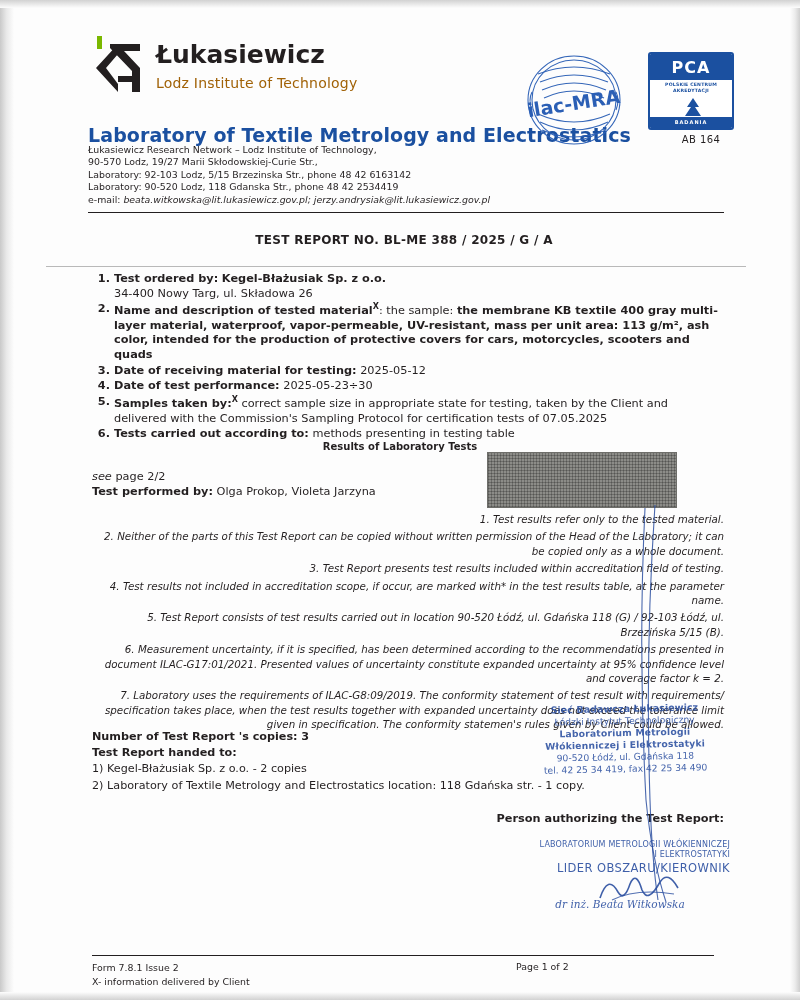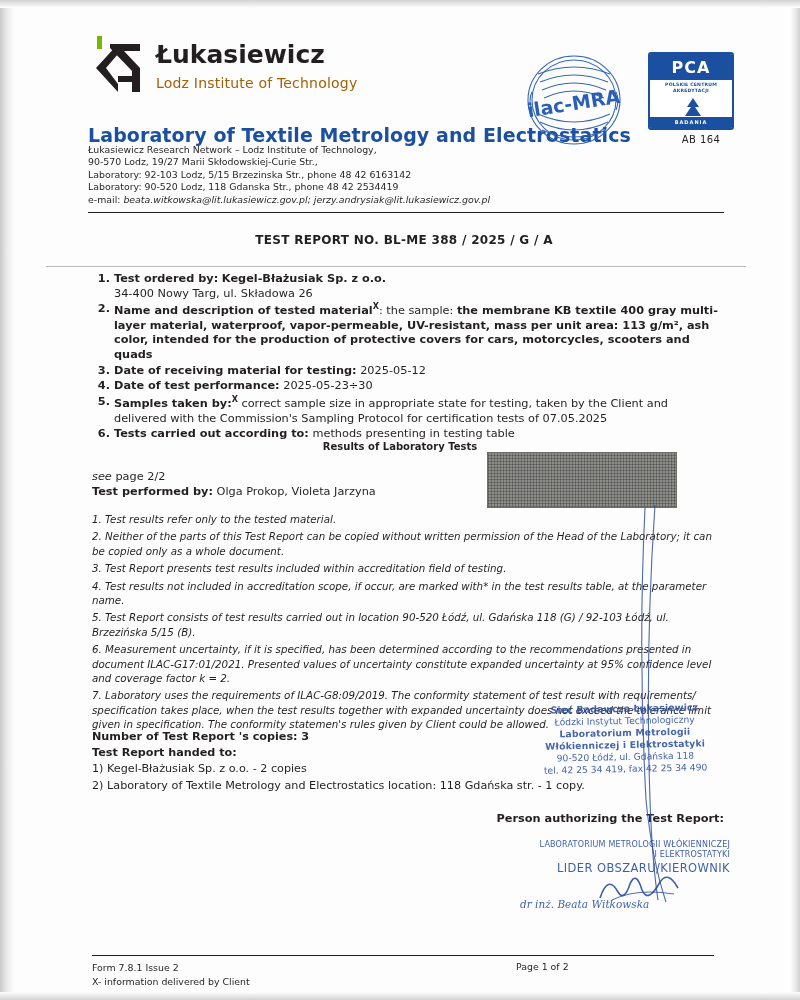--- a/index.html
+++ b/index.html
@@ -144,21 +144,21 @@
       repeating-linear-gradient(0deg, rgba(0,0,0,0.22) 0 1px, rgba(255,255,255,0) 1px 3px),
       repeating-linear-gradient(90deg, rgba(0,0,0,0.22) 0 1px, rgba(255,255,255,0) 1px 3px),
       #8c8c88;
     border: 1px solid #6e6e6a;
   }
 
   .notes {
     position: absolute; left: 92px; top: 512px; width: 632px;
     font-size: 10.3px; font-style: italic; line-height: 1.40;
   }
-  .notes p { margin: 0 0 3px 0; }
+  .notes p { margin: 0 0 3px 0; text-align: right; }
 
   .footer-block {
     position: absolute; left: 92px; top: 729px; width: 560px; font-size: 11.2px;
     line-height: 1.45;
   }
   .footer-block .bold { font-weight: bold; }
 
   .person-auth {
     position: absolute; right: 76px; top: 812px;
     font-size: 11.3px; font-weight: bold;
@@ -175,21 +175,21 @@
   .stamp-blue .l1 { font-weight: bold; font-size: 9.6px; }
   .stamp-blue .l3 { font-weight: bold; letter-spacing: 0.2px; }
   .stamp-small {
     position: absolute; left: 500px; top: 840px; width: 230px;
     color: #2b4fa0; text-align: right; font-size: 8px; line-height: 1.3;
     letter-spacing: 0.2px; opacity: 0.9;
   }
   .stamp-small .big { font-size: 11.5px; letter-spacing: 0.4px; }
   .sig-name {
     position: absolute; left: 520px; top: 898px; width: 200px;
-    color: #2b4fa0; text-align: left; font-size: 10.5px;
+    color: #2b4fa0; text-align: center; font-size: 10.5px;
     font-family: "DejaVu Serif", serif; font-style: italic; opacity: 0.9;
   }
 
   .hr-bottom {
     position: absolute; left: 92px; top: 955px; width: 622px;
     border-top: 1px solid #231f20;
   }
   .form-left {
     position: absolute; left: 92px; top: 961px; font-size: 9.4px; line-height: 1.45;
   }

